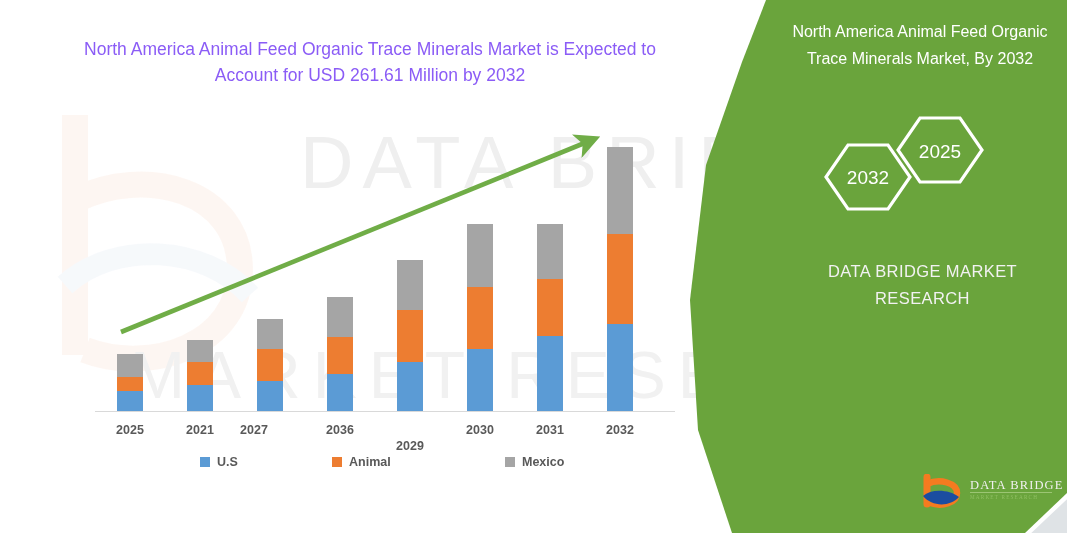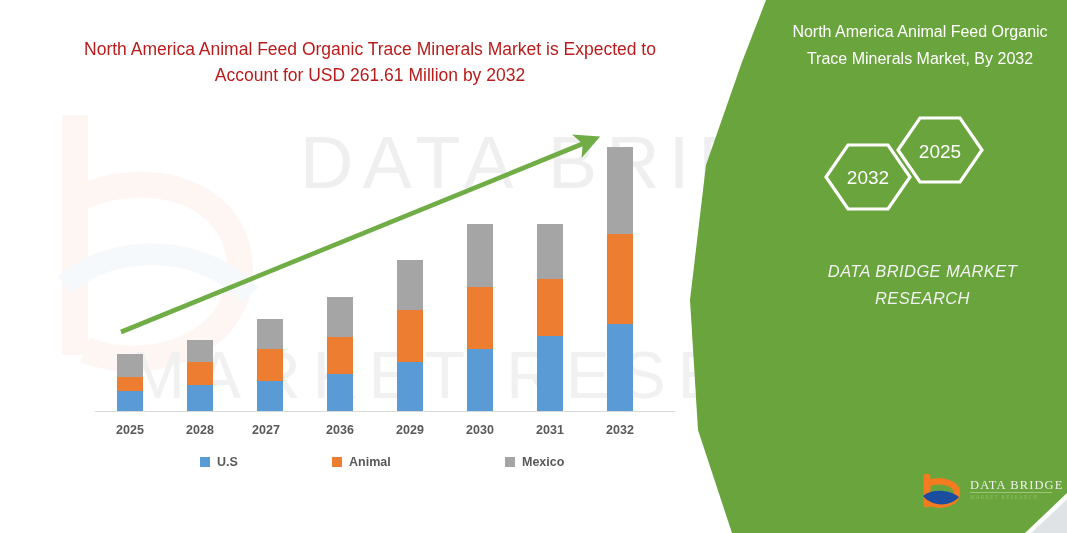--- a/index.html
+++ b/index.html
@@ -23,21 +23,21 @@
     line-height:125px;pointer-events:none;white-space:nowrap;
   }
   .wm-text2{
     position:absolute;left:130px;top:325px;width:790px;
     font-size:66px;letter-spacing:12px;color:#f1f1f1;font-weight:400;
     line-height:100px;pointer-events:none;white-space:nowrap;
   }
 
   .title{
     position:absolute;left:60px;top:36px;width:620px;
-    text-align:center;color:#b91c1c;font-size:17.5px;line-height:26px;
+    text-align:center;color:#8b5cf6;font-size:17.5px;line-height:26px;
     font-family:"Liberation Sans", sans-serif;
   }
 
   
   .chart{position:absolute;left:95px;top:120px;width:580px;height:295px;}
   .plot{position:absolute;left:0;top:0;width:580px;height:292px;}
   .axis-line{position:absolute;left:0;bottom:0;width:580px;height:1px;background:#d9d9d9;}
   .bar{position:absolute;bottom:1px;width:26px;}
   .seg{width:100%;display:block;}
 
@@ -64,21 +64,21 @@
     background:#6aa43c;
     clip-path:polygon(76px 0, 377px 0, 377px 533px, 42px 533px, 8px 430px, 0px 300px, 16px 165px, 52px 62px);
   }
   .rp-title{
     position:absolute;left:780px;top:18px;width:280px;
     text-align:center;color:#ffffff;font-size:16px;line-height:27px;
   }
   .hexwrap{position:absolute;left:810px;top:110px;width:200px;height:105px;}
   .rp-brand{
     position:absolute;left:790px;top:258px;width:265px;
-    text-align:center;color:#f2f2f2;font-size:16.5px;line-height:27px;letter-spacing:.4px;font-style:italic;
+    text-align:center;color:#f2f2f2;font-size:16.5px;line-height:27px;letter-spacing:.4px;
   }
   .logo-box{position:absolute;left:920px;top:474px;width:135px;height:40px;}
   .logo-text{
     position:absolute;left:50px;top:4px;color:#f0f0f0;
     font-family:"Liberation Serif", serif;font-size:12.5px;letter-spacing:1.1px;white-space:nowrap;
   }
   .logo-sub{
     position:absolute;left:50px;top:20px;color:#8fbf62;
     font-family:"Liberation Serif", serif;font-size:5.2px;letter-spacing:1.2px;white-space:nowrap;
   }
@@ -164,24 +164,24 @@
               <path d="M0,0 L5.5,2.75 L0,5.5 L1.4,2.75 z" fill="#70AD47"></path>
             </marker>
           </defs>
           <line x1="26" y1="212" x2="492" y2="22" stroke="#70AD47" stroke-width="4.6" marker-end="url(#ah)"></line>
         </svg>
       </div>
     </div>
 
     <div class="xlabels" id="xlabels">
         <div class="xlabel" style="left: 0px;">2025</div>
-        <div class="xlabel" style="left: 70px;">2028</div>
-        <div class="xlabel" style="left: 136px;">2027</div>
+        <div class="xlabel" style="left: 70px;">2021</div>
+        <div class="xlabel" style="left: 124px;">2027</div>
         <div class="xlabel" style="left: 210px;">2036</div>
-        <div class="xlabel" style="left: 280px;">2029</div>
+        <div class="xlabel" style="left: 280px; margin-top: 16px;">2029</div>
         <div class="xlabel" style="left: 350px;">2030</div>
         <div class="xlabel" style="left: 420px;">2031</div>
         <div class="xlabel" style="left: 490px;">2032</div>
       </div>
     <div class="legend" id="legend">
         <div class="legend-item" style="left: 105px;">
           <span class="legend-sw" style="background: rgb(91, 155, 213);"></span>
           <span class="legend-label">U.S</span>
         </div>
         <div class="legend-item" style="left: 237px;">

